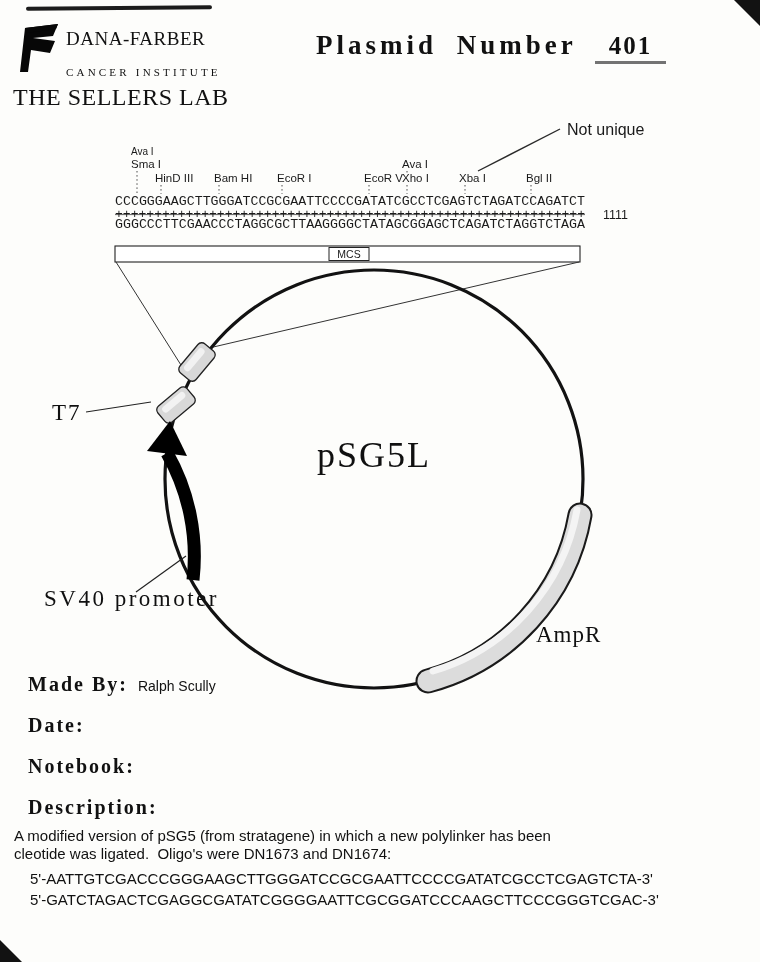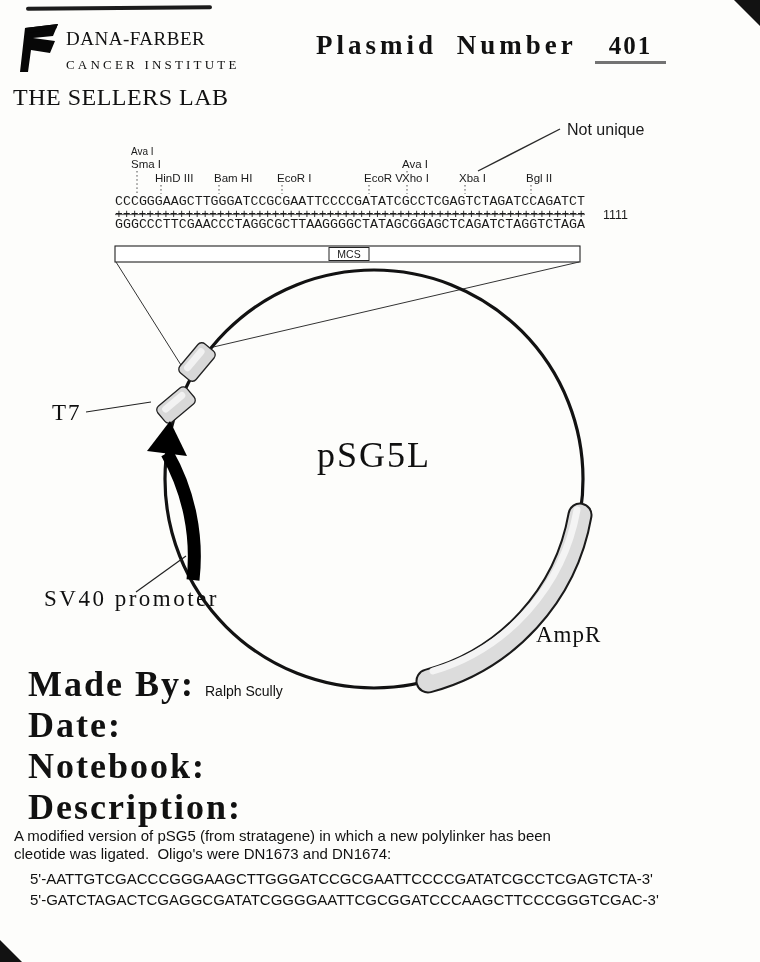--- a/index.html
+++ b/index.html
@@ -12,35 +12,35 @@
   .artifact-top-strip { position:absolute; top:6px; left:26px; width:186px; height:4px;
     background:#1c1c1c; transform:rotate(-0.5deg); border-radius:2px; }
   .artifact-top-right { position:absolute; top:0; right:0; width:0; height:0;
     border-top:26px solid #121212; border-left:26px solid transparent; }
   .artifact-bottom-left { position:absolute; bottom:0; left:0; width:0; height:0;
     border-bottom:22px solid #121212; border-right:22px solid transparent; }
   
   .logo { position:absolute; top:22px; left:16px; }
   .org-block { position:absolute; top:28px; left:66px; }
   .org-name { font-size:19px; letter-spacing:0.5px; }
-  .org-subtitle { font-size:13px; letter-spacing:3.2px; margin-top:7px; }
+  .org-subtitle { font-size:11px; letter-spacing:3.2px; margin-top:16px; }
   .lab-name { position:absolute; top:84px; left:13px; font-size:24px; letter-spacing:0.5px; }
   .plasmid-line { position:absolute; top:30px; left:316px; display:flex; align-items:baseline; }
   .plasmid-label { font-size:27px; font-weight:bold; letter-spacing:4px; word-spacing:9px; }
   .plasmid-number { font-size:25px; font-weight:bold; letter-spacing:2px;
     margin-left:18px; padding:0 14px 1px 14px; border-bottom:3px solid #737373; }
   
   .map-svg { position:absolute; top:115px; left:0; }
   .t-sans { font-family:"Liberation Sans", sans-serif; fill:#1a1a1a; }
   .t-serif { font-family:"Liberation Serif", serif; fill:#101010; }
   .seq { font-family:"Liberation Mono", monospace; font-size:12px; fill:#1b1b1b; }
   
   .form { position:absolute; top:668px; left:14px; width:736px; }
   .form-row { display:flex; align-items:baseline; margin-bottom:8px; }
-  .biglabel { font-size:36px; font-weight:bold; letter-spacing:2px; padding-left:14px; line-height:33px; }
+  .biglabel { font-size:20px; font-weight:bold; letter-spacing:2px; padding-left:14px; line-height:33px; }
   .made-by-value { font-family:"Liberation Sans", sans-serif; font-size:14px; margin-left:10px; }
   .desc-para { margin-top:3px; }
   .desc-line { font-family:"Liberation Sans", sans-serif; font-size:15px; line-height:18px; white-space:pre; }
   .oligo { font-family:"Liberation Sans", sans-serif; font-size:15px; line-height:21px; white-space:pre; margin-top:0; }
   .oligo-block { margin-top:5px;margin-left:16px; }
 </style>
 </head>
 <body>
 
 <div class="page">

